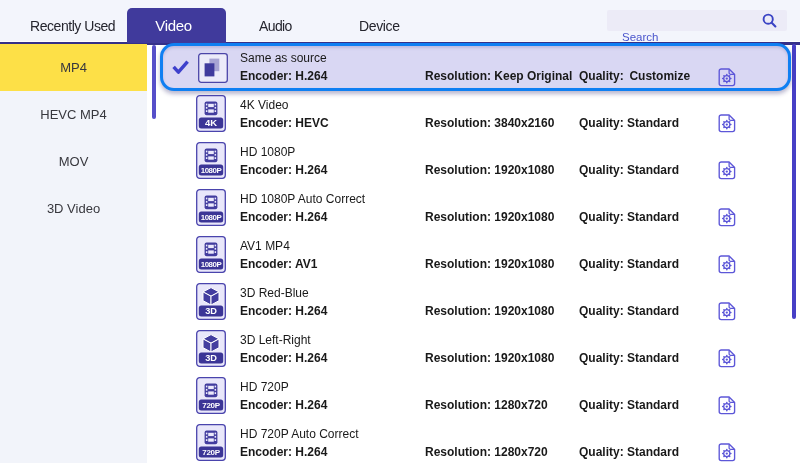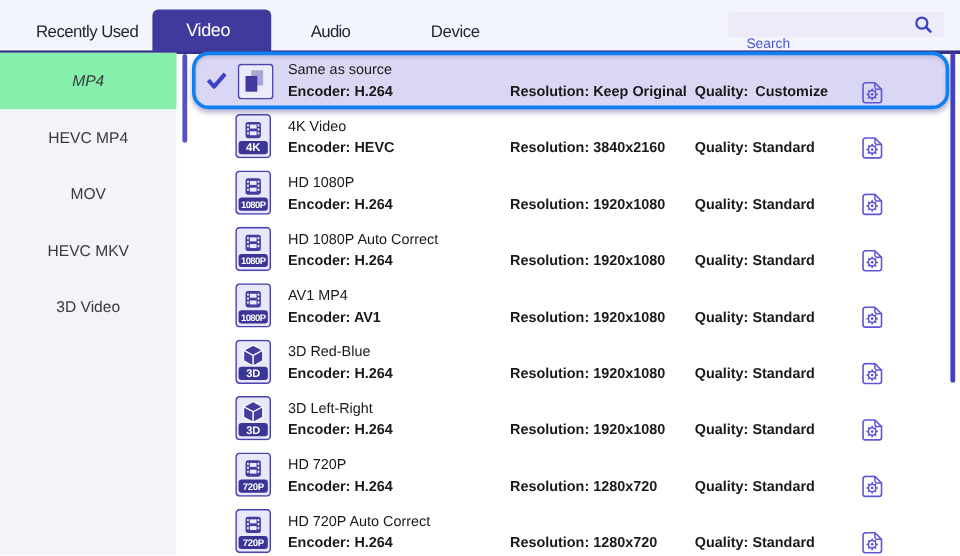--- a/index.html
+++ b/index.html
@@ -7,21 +7,21 @@
 .topbar { position:absolute; left:0; top:0; width:800px; height:40.5px; background:#f3f5fc; }
 .whiteline { position:absolute; left:0; top:40.5px; width:800px; height:1.5px; background:#fefeff; }
 .underline { position:absolute; left:0; top:42px; width:800px; height:2.8px; background:#353089; }
 .tablabel { position:absolute; top:19px; font-size:14px; line-height:14px; color:#25252e; }
 .vtab { position:absolute; left:127px; top:8px; width:99px; height:34.8px; background:#403a9c; border-radius:5px 5px 0 0; color:#fff; text-align:center; }
 .search { position:absolute; left:607px; top:10px; width:180px; height:21px; background:#ecebf7; border-radius:2px; }
 .search span { position:absolute; left:15px; top:16px; line-height:23.5px; font-size:11.5px; color:#4a55cc; }
 .search svg { position:absolute; right:10px; top:3px; }
 .sidebar { position:absolute; left:0; top:44px; width:147px; height:419px; background:#f2f4fa; }
 .sitem { position:relative; margin-top:0; width:147px; height:47px; line-height:47px; text-align:center; font-size:13px; color:#38383e; }
-.sitem.sel { background:#86efac;font-style:italic; }
+.sitem.sel { background:#fde047; }
 .sscroll { position:absolute; left:151.8px; top:45px; width:4.2px; height:74px; background:#564fc9; border-radius:2.5px; }
 .mscroll { position:absolute; left:792px; top:44px; width:3.8px; height:275px; background:#473fc6; border-radius:2px; }
 .hirow { position:absolute; left:159.5px; top:42.8px; width:631px; height:48.4px; background:#d9d7f3; border:3.2px solid #0f7ff2; border-radius:14px; box-shadow:0 2.5px 4px rgba(70,65,130,0.38), inset 0 2px 3px rgba(90,80,150,0.22); }
 .icon { position:absolute; left:196px; width:30px; height:37px; }
 .t1 { position:absolute; left:240px; font-size:12px; color:#191919; line-height:14px; white-space:pre; }
 .t2 { position:absolute; left:240px; font-size:12px; color:#191919; line-height:14px; white-space:pre;font-weight:bold; }
 .gear { position:absolute; left:717.5px; width:18px; height:19px; }
 </style></head>
 <body>
 <div class="topbar"></div>
@@ -37,21 +37,20 @@
     <span>Search</span>
 <svg width="15" height="15" viewBox="0 0 15 15">
       <circle cx="6.2" cy="6.2" r="4.6" fill="none" stroke="#3a43c4" stroke-width="1.9"></circle>
       <line x1="9.7" y1="9.7" x2="13.4" y2="13.4" stroke="#3a43c4" stroke-width="2.1" stroke-linecap="round"></line>
     </svg>
 </div>
 <div class="sidebar">
 <div class="sitem sel">MP4</div>
     <div class="sitem">HEVC MP4</div>
     <div class="sitem">MOV</div>
-    <div class="sitem">HEVC MKV</div>
     <div class="sitem">3D Video</div>
 </div>
 <div class="sscroll"></div>
 <div class="mscroll"></div>
 <div class="hirow"></div>
 <svg width="17" height="15" viewBox="0 0 17 15" style="position:absolute;left:171.5px;top:59.7px">
     <path d="M1.6 6.8 L6.4 12.2 L15.6 1.6" fill="none" stroke="#3e41cc" stroke-width="3.4" stroke-linecap="butt" stroke-linejoin="round"></path>
   </svg>
 <div class="icon" style="left:198px;top:53px;height:30px">
     <svg width="30" height="30" viewBox="0 0 30 30" style="position:absolute;left:0;top:0">

